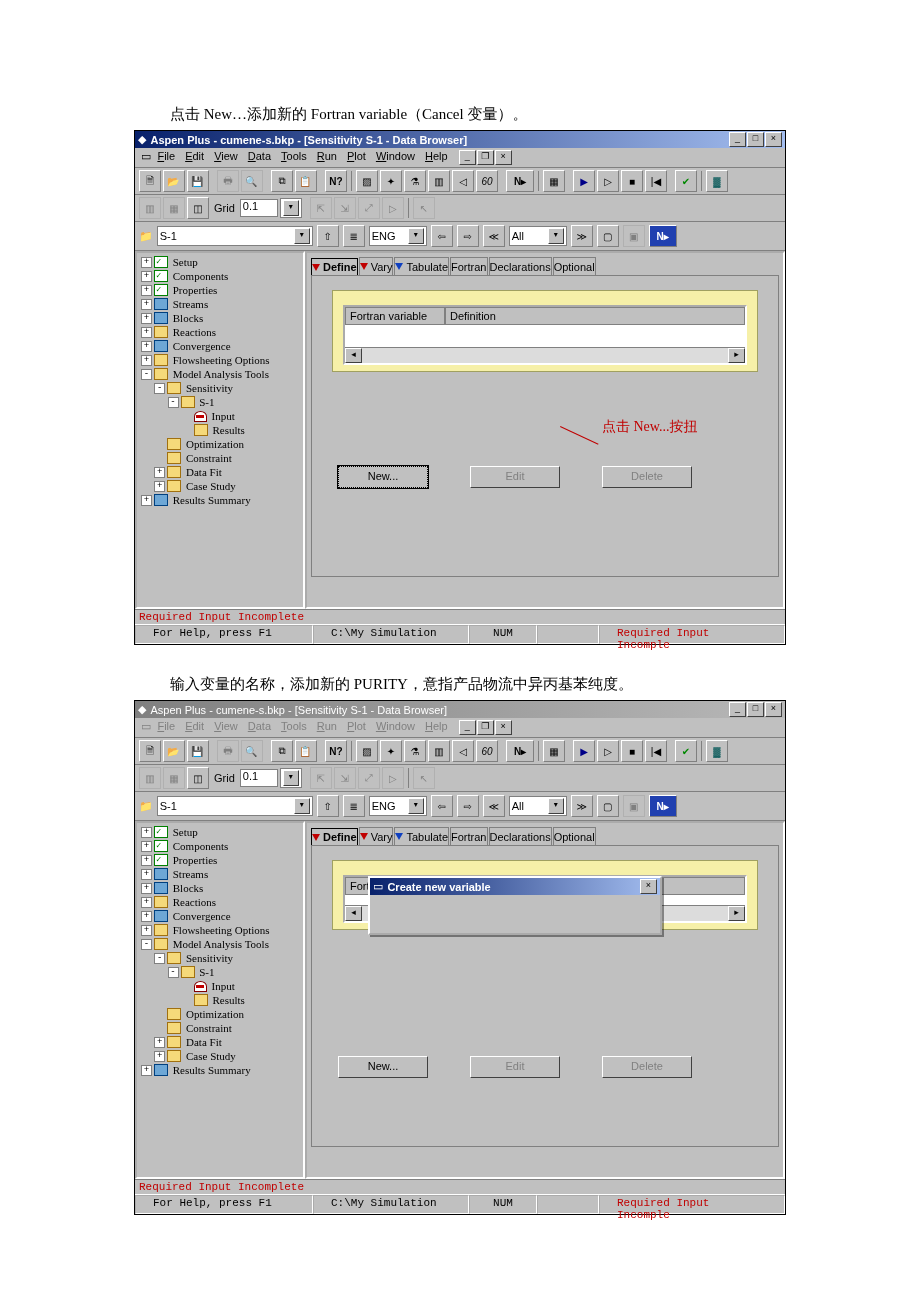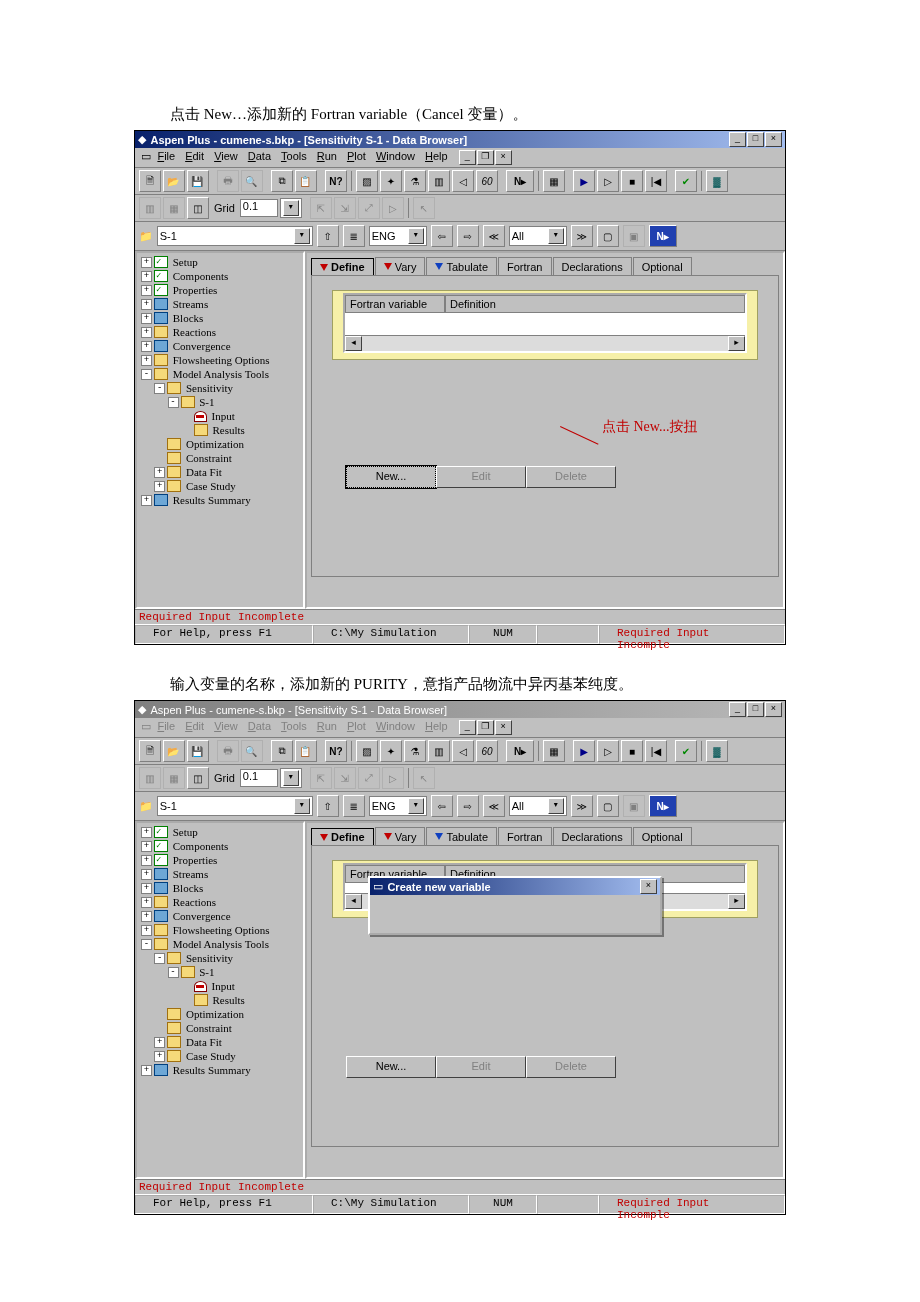--- a/index.html
+++ b/index.html
@@ -120,21 +120,21 @@
   .label { color:#000;font-family:Liberation Serif, serif; }
   
   .content {
     flex:1;
     border:2px inset #fff;
     background:#c0c0c0;
     position:relative;
   }
   .tabstrip { display:flex; padding:4px 4px 0 4px; font-size:11px; }
   .tab {
-    padding:2px 8px;
+    padding:2px 0;
     background:#c0c0c0;
     border:1px solid #808080;border-bottom:none;
     margin-right:1px;
     display:flex;align-items:center;gap:3px;
   }
   .tab.active { border:1px solid #000;border-bottom:1px solid #c0c0c0;position:relative;top:1px;font-weight:bold; }
   .tabbody{
     margin:0 4px;
     border:1px solid #808080;
     height:300px;
@@ -159,21 +159,21 @@
   .hscroll .sbtn{width:15px;height:13px;border:1px solid #fff;border-right-color:#404040;border-bottom-color:#404040;background:#c0c0c0;font-size:9px;text-align:center;}
   .hscroll .track{flex:1;height:13px;}
   .annot {
     position:absolute;color:#c00000;font-family:"SimSun",serif;font-size:14px;
     left:290px;top:142px;
   }
   .annot-line{
     position:absolute;left:248px;top:150px;width:42px;height:1px;border-top:1px solid #c00000;
     transform:rotate(25deg);transform-origin:left center;
   }
-  .btnrow { position:absolute; left:34px; top:190px; display:flex; }
+  .btnrow { position:absolute; left:26px; top:190px; display:flex; gap:42px; }
   .pushbtn {
     width:88px;height:20px;
     border:1px solid #000;
     background:#c0c0c0;
     font-size:11px;color:#000;
     text-align:center;line-height:18px;
     border-top:1px solid #fff;border-left:1px solid #fff;
     border-right:1px solid #404040;border-bottom:1px solid #404040;
   }
   .pushbtn.focus { border:1px dotted #000; outline:1px solid #000; }
@@ -199,21 +199,21 @@
     position:absolute;left:184px;top:40px;width:290px;
     border:2px outset #fff;background:#c0c0c0;
     box-shadow:2px 2px 0 rgba(0,0,0,.4);
   }
   .dialog .titlebar{height:17px;}
   .dialog .dlgbody{padding:22px 16px 16px 16px;}
   .dlginput{width:120px;height:18px;border:1px inset #808080;background:#fff;font-size:11px;padding:0 3px;}
   .dlgrow{display:flex;align-items:center;gap:10px;margin-bottom:26px;}
   .dlglabel{font-size:11px;color:#000;}
   .dlgbtns{display:flex;gap:40px;justify-content:center;}
-  .yellow-group{ background:#f6f0a8;padding:2px 10px 6px;margin:8px;border:1px solid #a0a060; }
+  .yellow-group{ background:#f6f0a8;padding:14px 10px 6px;margin:8px;border:1px solid #a0a060; }
   
   .navrow { display:flex;align-items:center;padding:3px 4px;gap:4px;background:#c0c0c0;border-bottom:1px solid #808080; }
   .navcombo{flex:0 0 150px;}
 
   
   .grp { border-left:1px solid #808080;height:20px;margin:0 2px; }
 </style>
 </head>
 <body>
 

